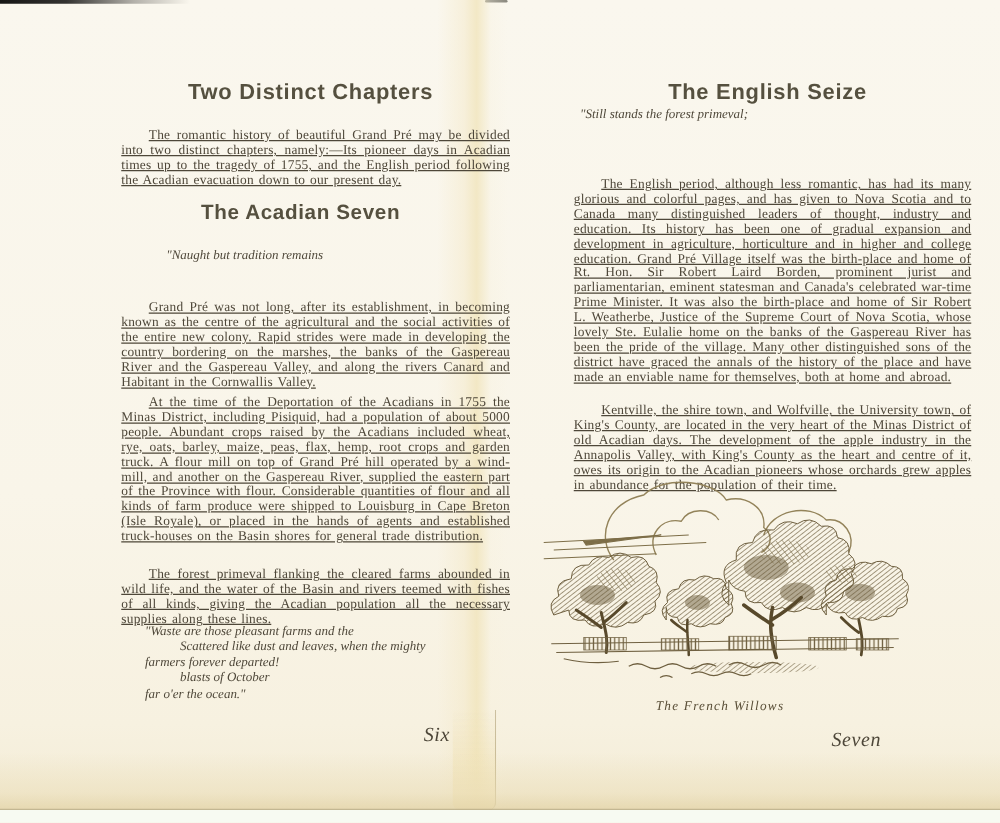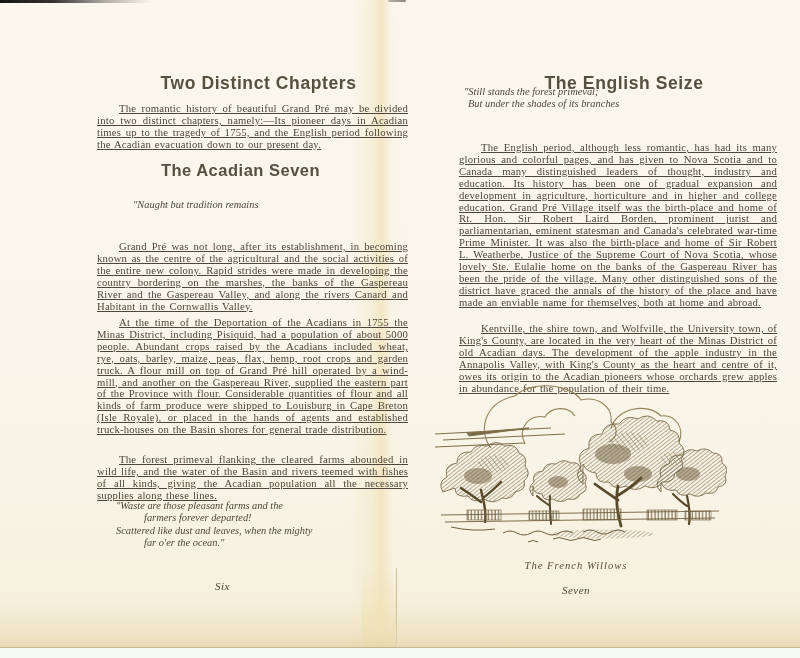--- a/index.html
+++ b/index.html
@@ -16,32 +16,32 @@
     background:linear-gradient(to right, rgba(243,233,201,0) 0%, rgba(243,231,196,.45) 38%, rgba(240,227,184,.75) 56%, rgba(247,241,221,.3) 76%, rgba(247,241,221,0) 100%); }
   .spine-fold-bottom { position:absolute; left:362px; bottom:10px; width:34px; height:80px;
     background:linear-gradient(to bottom, rgba(242,229,189,0), rgba(240,225,178,.85));
     border-right:1px solid rgba(168,152,108,.55); border-radius:0 0 6px 6px; }
   .bottom-fade { position:absolute; left:0; bottom:10px; width:100%; height:46px;
     background:linear-gradient(to bottom, rgba(236,224,190,0) 0%, rgba(235,222,185,.55) 70%, rgba(228,213,170,.85) 100%); }
   .bottom-strip { position:absolute; left:0; bottom:0; width:100%; height:10px; background:#f7faf2;
     box-shadow:0 -1px 0 rgba(143,132,100,.4); }
 
   
-  .chapter-title { position:absolute; margin:18px; font-family:"Liberation Sans", sans-serif;
+  .chapter-title { position:absolute; margin:8px; font-family:"Liberation Sans", sans-serif;
     font-weight:700; font-size:17.5px; letter-spacing:.6px; color:#55503f; text-align:center; }
   .section-title { position:absolute; margin:0; font-family:"Liberation Sans", sans-serif;
     font-weight:700; font-size:16.5px; letter-spacing:.5px; color:#55503f; text-align:center; }
   .body { position:absolute; margin:12px; text-align:justify; font-size:10.7px; line-height:11.9px;
     color:#4e4739; text-indent:22px; letter-spacing:.2px; word-spacing:1px;text-decoration:underline; }
   .quote { position:absolute; font-style:italic; font-size:10.4px; line-height:12.4px; color:#4e4739; }
   .quote .ql { white-space:nowrap; }
   .quote1 .ql:nth-child(2) { padding-left:12px; }
   .quote2 .ql:nth-child(even) { padding-left:28px; }
   .rquote .ql:nth-child(n+2) { padding-left:4px; }
-  .page-number { position:absolute; font-style:italic; font-size:11px; color:#4e4739; text-align:center; letter-spacing:.5px; }
+  .page-number { position:absolute; font-style:italic; font-size:16px; color:#4e4739; text-align:right; letter-spacing:.5px; }
   .caption { position:absolute; font-style:italic; font-size:10.6px; color:#5a4f38; text-align:center; letter-spacing:1px; }
 
   
   .lp-title   { left:85px;  width:311px; top:55px; }
   .lp-para1   { left:85px;  width:311px; top:91px; }
   .lp-heading { left:85px;  width:311px; top:161px; }
   .lp-quote1  { left:133px; top:199px; }
   .lp-para2   { left:85px;  width:311px; top:229px; }
   .lp-para3   { left:85px;  width:311px; top:305px; }
   .lp-para4   { left:85px;  width:311px; top:442px; }
@@ -74,32 +74,32 @@
     <p class="body lp-para1">The romantic history of beautiful Grand Pré may be divided into two distinct chapters, namely:—Its pioneer days in Acadian times up to the tragedy of 1755, and the English period following the Acadian evacuation down to our present day.</p>
     <h2 class="section-title lp-heading">The Acadian Seven</h2>
     <div class="quote quote1 lp-quote1">
         <div class="ql">"Naught but tradition remains</div>
       </div>
     <p class="body lp-para2">Grand Pré was not long, after its establishment, in becoming known as the centre of the agricultural and the social activities of the entire new colony.  Rapid strides were made in developing the country bordering on the marshes, the banks of the Gaspereau River and the Gaspereau Valley, and along the rivers Canard and Habitant in the Cornwallis Valley.</p>
     <p class="body lp-para3">At the time of the Deportation of the Acadians in 1755 the Minas District, including Pisiquid, had a population of about 5000 people.  Abundant crops raised by the Acadians included wheat, rye, oats, barley, maize, peas, flax, hemp, root crops and garden truck.  A flour mill on top of Grand Pré hill operated by a wind-mill, and another on the Gaspereau River, supplied the eastern part of the Province with flour.  Considerable quantities of flour and all kinds of farm produce were shipped to Louisburg in Cape Breton (Isle Royale), or placed in the hands of agents and established truck-houses on the Basin shores for general trade distribution.</p>
     <p class="body lp-para4">The forest primeval flanking the cleared farms abounded in wild life, and the water of the Basin and rivers teemed with fishes of all kinds, giving the Acadian population all the necessary supplies along these lines.</p>
     <div class="quote quote2 lp-quote2">
         <div class="ql">"Waste are those pleasant farms and the</div>
+        <div class="ql">Scattered like dust and leaves, when the mighty</div>
         <div class="ql">farmers forever departed!</div>
-        <div class="ql">Scattered like dust and leaves, when the mighty</div>
+        <div class="ql">blasts of October</div>
         <div class="ql">far o'er the ocean."</div>
       </div>
     <div class="page-number lp-pagenum">Six</div>
   </div>
 
   <div>
     <h1 class="chapter-title rp-title">The English Seize</h1>
     <div class="quote rquote rp-quote">
         <div class="ql">"Still stands the forest primeval;</div>
-        <div class="ql">But under the shades of its branches</div>
       </div>
     <p class="body rp-para1">The English period, although less romantic, has had its many glorious and colorful pages, and has given to Nova Scotia and to Canada many distinguished leaders of thought, industry and education.  Its history has been one of gradual expansion and development in agriculture, horticulture and in higher and college education.  Grand Pré Village itself was the birth-place and home of Rt. Hon. Sir Robert Laird Borden, prominent jurist and parliamentarian, eminent statesman and Canada's celebrated war-time Prime Minister.  It was also the birth-place and home of Sir Robert L. Weatherbe, Justice of the Supreme Court of Nova Scotia, whose lovely Ste. Eulalie home on the banks of the Gaspereau River has been the pride of the village.  Many other distinguished sons of the district have graced the annals of the history of the place and have made an enviable name for themselves, both at home and abroad.</p>
     <p class="body rp-para2">Kentville, the shire town, and Wolfville, the University town, of King's County, are located in the very heart of the Minas District of old Acadian days.  The development of the apple industry in the Annapolis Valley, with King's County as the heart and centre of it, owes its origin to the Acadian pioneers whose orchards grew apples in abundance for the population of their time.</p>
 
     <div class="rp-illu">
       <svg viewBox="0 0 294 170" width="294" height="170">
         <defs>
           <pattern id="hatchA" patternUnits="userSpaceOnUse" width="3" height="3" patternTransform="rotate(52)">
             <line x1="0" y1="0" x2="0" y2="3" stroke="#6f6040" stroke-width="1"></line>
           </pattern>

